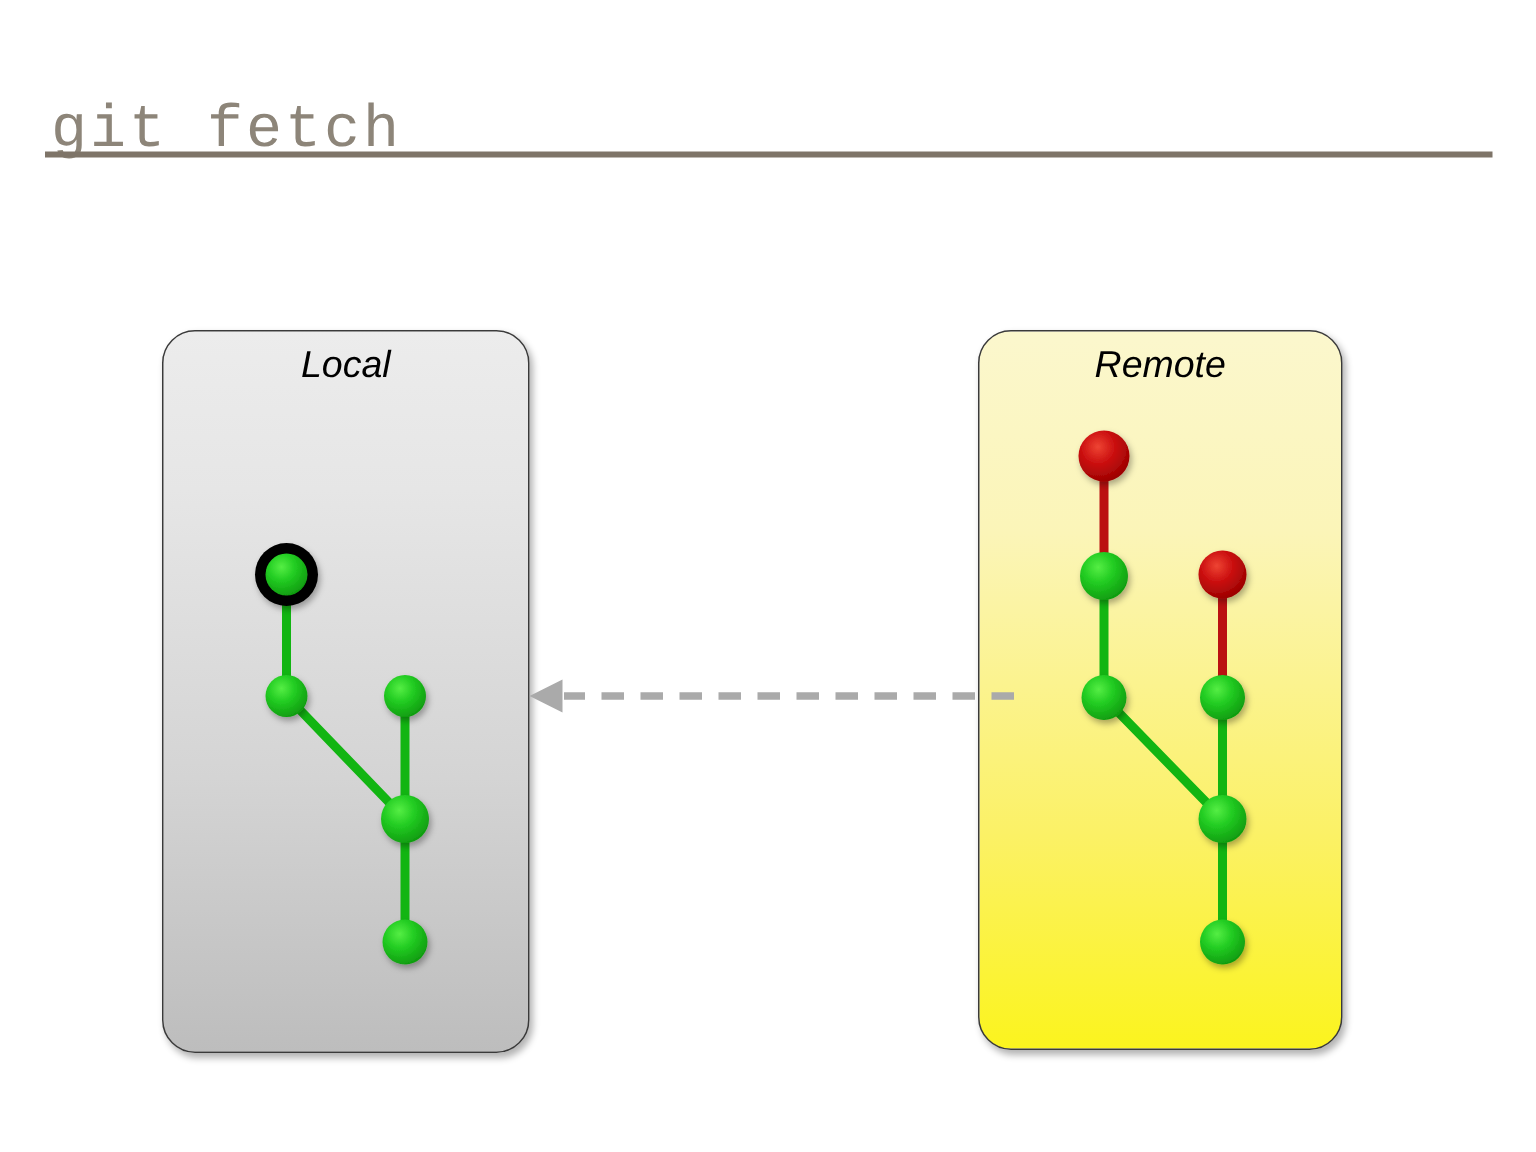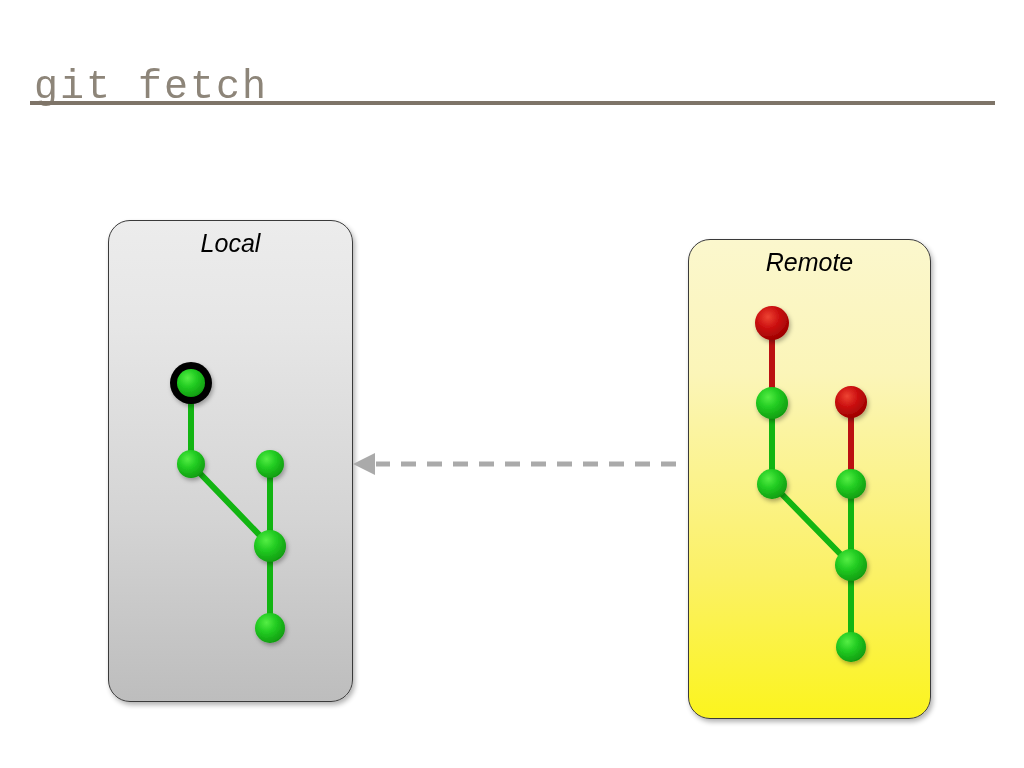--- a/index.html
+++ b/index.html
@@ -58,26 +58,25 @@
   }
 
   #panel-local {
     left: 108px;
     top: 220px;
     width: 243px;
     height: 480px;
     background: linear-gradient(to bottom, #ececec 0%, #e6e6e6 22%, #d4d4d4 62%, #bdbdbd 100%);
   }
   #panel-remote {
-    left: 688px;
+    left: 652px;
     top: 220px;
     width: 241px;
     height: 478px;
     background: linear-gradient(to bottom, #fbf7cd 0%, #fbf5b8 28%, #fbf166 70%, #fbf41e 100%);
-    margin-top: 19px;
   }
 
   
   .graph {
     position: absolute;
     left: 0;
     top: 0;
     width: 100%;
     height: 100%;
     pointer-events: none;

